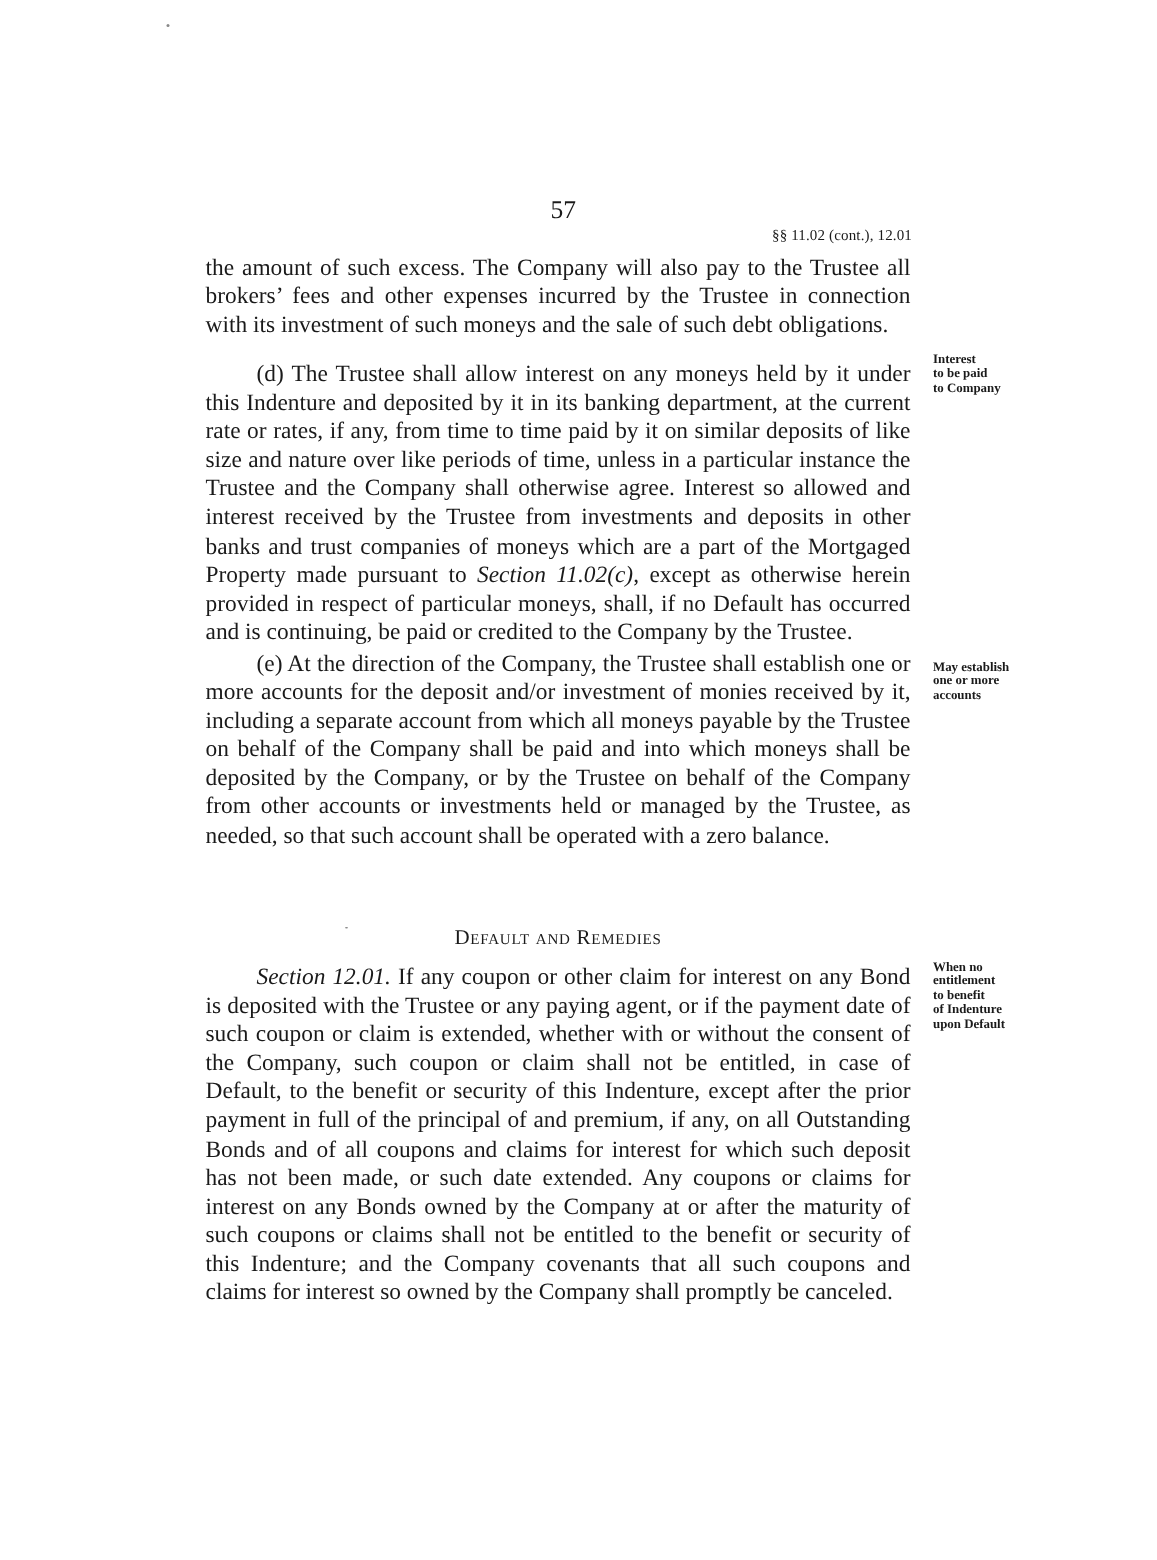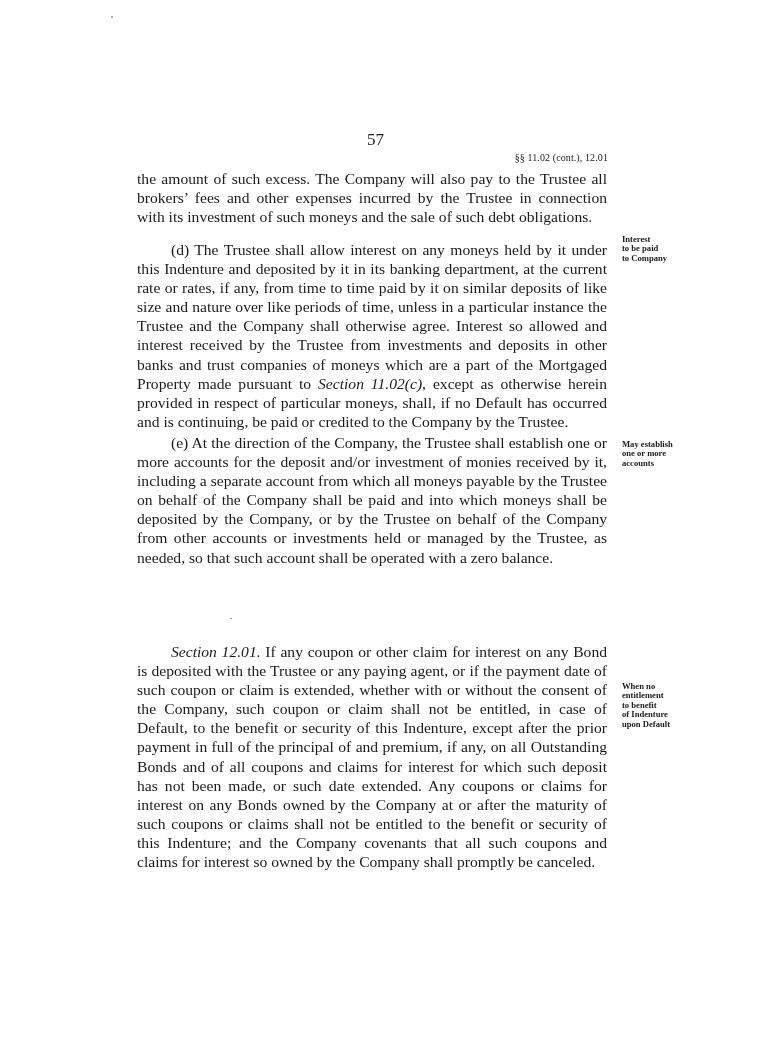--- a/index.html
+++ b/index.html
@@ -82,21 +82,21 @@
       left: 622px;
       font-size: 8.6px;
       line-height: 9.4px;
       font-weight: bold;
       color: #1a1a1a;
       width: 80px;
     }
     .margin-note div { white-space: nowrap; }
     .mn1 { top: 235px; }
     .mn2 { top: 440px; }
-    .mn3 { top: 682px; }
+    .mn3 { top: 640px; }
     .speck {
       position: absolute;
       background: #888;
       border-radius: 50%;
     }
   </style>
 </head>
 <body>
 
 <div class="page">
@@ -125,20 +125,21 @@
   <div class="body-text blk3">
     <p class="indent">(e) At the direction of the Company, the Trustee shall establish one or more accounts for the deposit and/or investment of monies received by it, including a separate account from which all moneys payable by the Trustee on behalf of the Company shall be paid and into which moneys shall be deposited by the Company, or by the Trustee on behalf of the Company from other accounts or investments held or managed by the Trustee, as needed, so that such account shall be operated with a zero balance.</p>
   </div>
 
   <div class="margin-note mn2">
     <div>May establish</div>
     <div>one or more</div>
     <div>accounts</div>
   </div>
 
+  <div class="article-subtitle">Default and Remedies</div>
 
   <div class="body-text blk4">
     <p class="indent"><em>Section 12.01.</em><span> If any coupon or other claim for interest on any Bond is deposited with the Trustee or any paying agent, or if the payment date of such coupon or claim is extended, whether with or without the consent of the Company, such coupon or claim shall not be entitled, in case of Default, to the benefit or security of this Indenture, except after the prior payment in full of the principal of and premium, if any, on all Outstanding Bonds and of all coupons and claims for interest for which such deposit has not been made, or such date extended. Any coupons or claims for interest on any Bonds owned by the Company at or after the maturity of such coupons or claims shall not be entitled to the benefit or security of this Indenture; and the Company covenants that all such coupons and claims for interest so owned by the Company shall promptly be canceled.</span></p>
   </div>
 
   <div class="margin-note mn3">
     <div>When no</div>
     <div>entitlement</div>
     <div>to benefit</div>
     <div>of Indenture</div>

